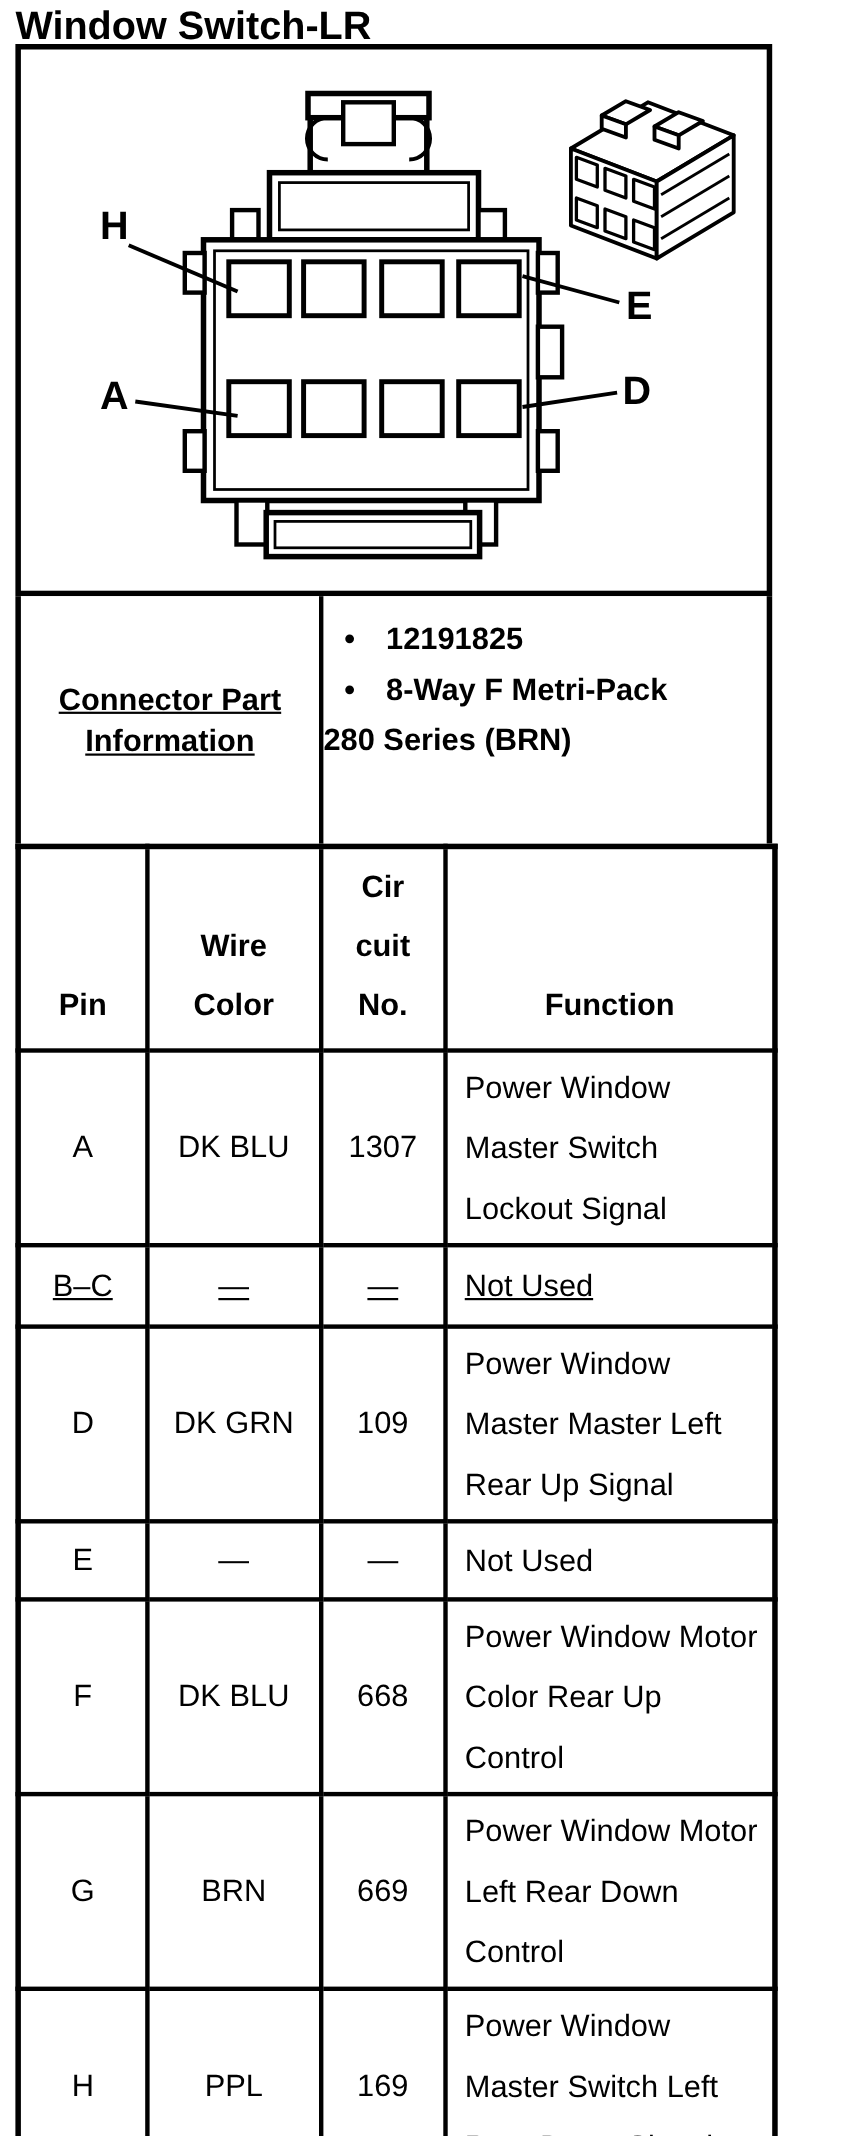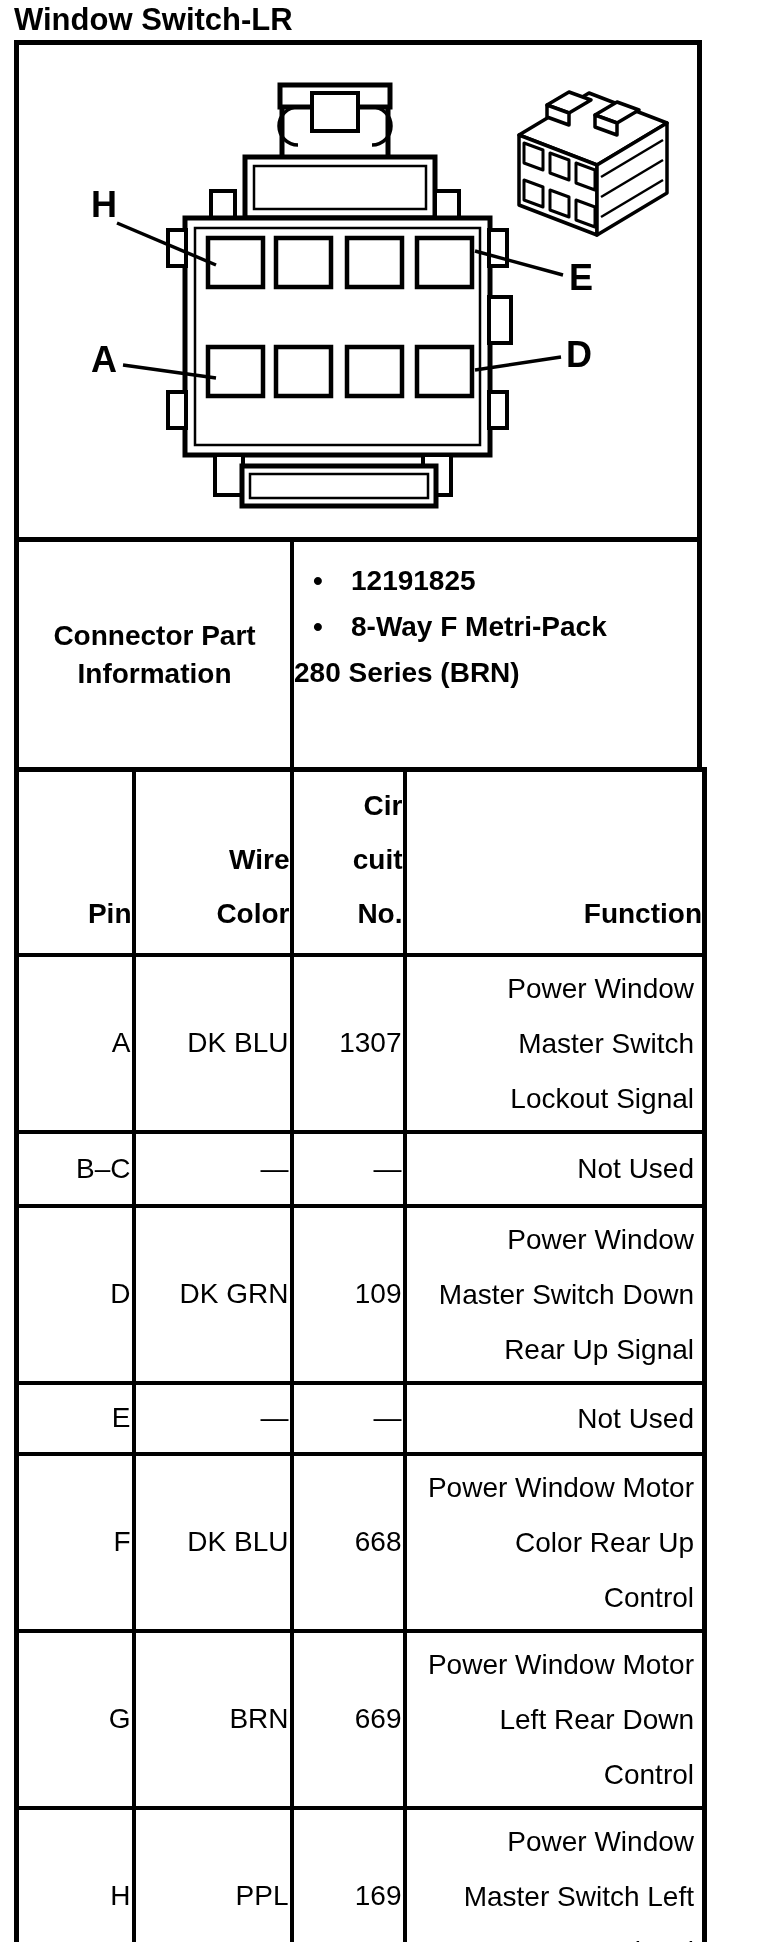--- a/index.html
+++ b/index.html
@@ -5,71 +5,71 @@
   html,body{margin:0;padding:0;background:#ffffff;}
   .page{
     position:relative;
     width:768px;height:1942px;
     background:#ffffff;color:#000000;
     font-family:"Liberation Sans", sans-serif;
     overflow:hidden;
   }
   .title{
     position:absolute;left:14px;top:2px;
-    font-size:31px;font-weight:bold;letter-spacing:0;
+    font-size:36px;font-weight:bold;letter-spacing:0;
   }
   .figure-box{
     position:absolute;left:14px;top:40px;
     width:688px;height:502px;
     border:5px solid #000;box-sizing:border-box;
     background:#fff;
   }
   .figure-box svg{display:block;}
   .part-info{
     position:absolute;left:14px;top:542px;
     width:688px;height:225px;box-sizing:border-box;
     border-left:5px solid #000;border-right:5px solid #000;
     display:flex;background:#fff;
   }
   .pi-left{
     width:275px;box-sizing:border-box;
     border-right:4px solid #000;
-    display:flex;align-items:center;justify-content:center;
+    display:flex;align-items:center;justify-content:center;text-decoration:underline;
   }
   .pi-label{
     display:block;width:215px;text-align:center;
     font-weight:bold;font-size:28px;line-height:38px;
   }
   .pi-right{
     flex:1;padding-top:16px;
     font-weight:bold;font-size:28px;line-height:46px;
   }
   .bullet-line{display:flex;}
   .dot{width:38px;padding-left:19px;flex:none;}
   .cont-line{}
   table.pinout{
     position:absolute;left:14px;top:767px;
     width:688px;border-collapse:collapse;table-layout:fixed;
     border:5px solid #000;background:#fff;
   }
-  .pinout th,.pinout td{border:4px solid #000;box-sizing:border-box;text-align:right;}
+  .pinout th,.pinout td{border:4px solid #000;box-sizing:border-box;}
   .pinout th{
     vertical-align:bottom;
     font-weight:bold;font-size:28px;line-height:54px;
     padding:0 0 12px 0;white-space:pre-line;
   }
   .pinout td{font-size:28px;}
   .c-pin,.c-wire,.c-cir{text-align:center;vertical-align:middle;}
   .c-fn{
     text-align:left;vertical-align:middle;
     line-height:55px;padding:4px 8px 4px 16px;
   }
   tr.h-hdr{height:185px;}
   tr.r-a{height:166px;}
-  tr.r-bc{height:74px;}
+  tr.r-bc{height:74px;text-decoration:underline;}
   tr.r-d{height:165px;}
   tr.r-e{height:71px;}
   tr.r-f{height:167px;}
   tr.r-g{height:163px;}
   tr.r-h{height:154px;}
 </style>
 </head>
 <body>
 
 <div class="page">
@@ -199,21 +199,21 @@
       <tr class="r-bc">
         <td class="c-pin">B–C</td>
         <td class="c-wire">—</td>
         <td class="c-cir">—</td>
         <td class="c-fn">Not Used</td>
       </tr>
       <tr class="r-d">
         <td class="c-pin">D</td>
         <td class="c-wire">DK GRN</td>
         <td class="c-cir">109</td>
-        <td class="c-fn">Power Window Master Switch Down Rear Up Signal</td>
+        <td class="c-fn">Power Window Master Master Left Rear Up Signal</td>
       </tr>
       <tr class="r-e">
         <td class="c-pin">E</td>
         <td class="c-wire">—</td>
         <td class="c-cir">—</td>
         <td class="c-fn">Not Used</td>
       </tr>
       <tr class="r-f">
         <td class="c-pin">F</td>
         <td class="c-wire">DK BLU</td>

